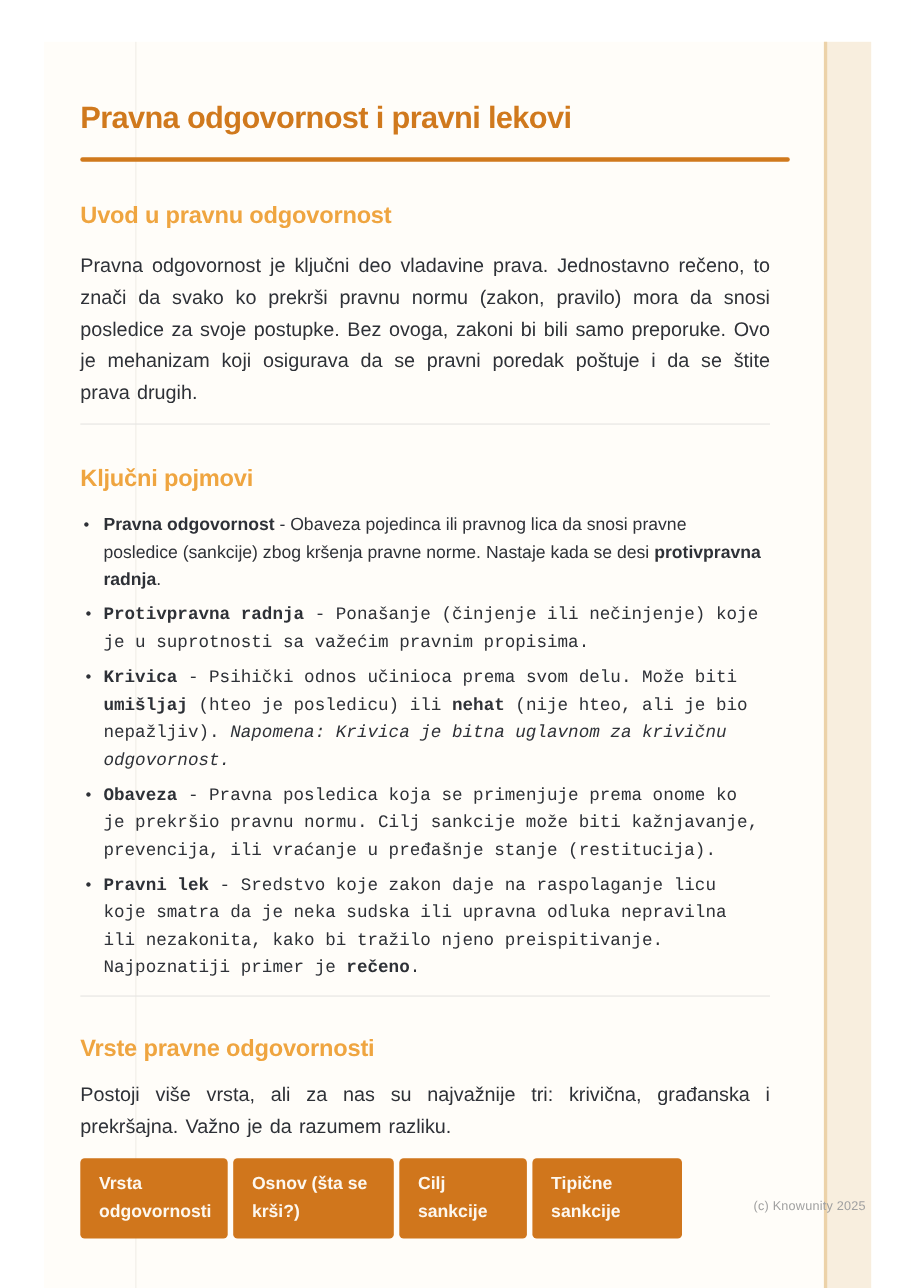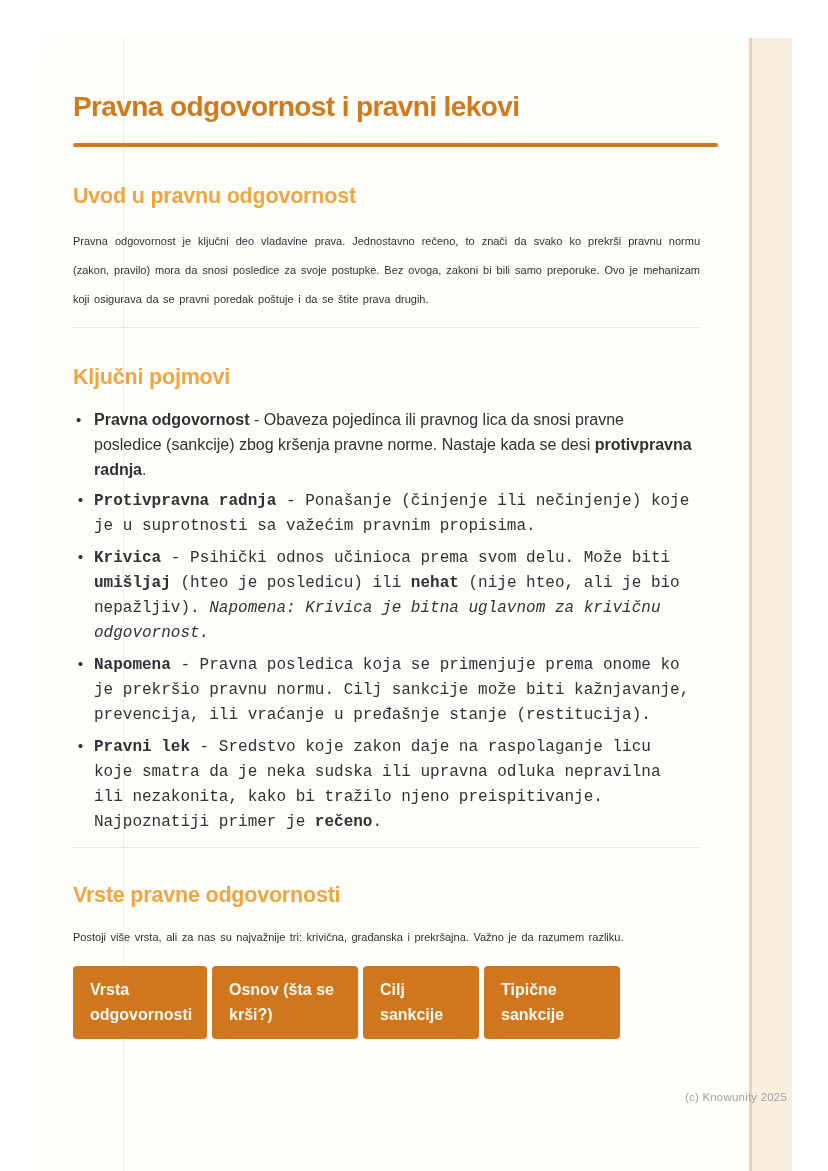--- a/index.html
+++ b/index.html
@@ -32,21 +32,21 @@
     background:var(--accent_dark,#d0791d);border-radius:2px;
   }
   .section-heading{
     margin:36px 0 0 0;
     font-size:21.5px;line-height:27px;font-weight:700;letter-spacing:-0.2px;
     color:var(--accent_light,#efa540);
   }
   .section-heading.tight{margin-top:34px;}
   .para{
     margin:17px 0 0 0;
-    font-size:11px;line-height:29px;color:var(--body_text,#2e3137);
+    font-size:18px;line-height:29px;color:var(--body_text,#2e3137);
     text-align:justify;word-spacing:1.5px;
   }
   .para.short{margin-top:14px;}
   .divider{
     width:627px;height:1px;border:none;margin:13px 0 0 0;
     background:var(--divider,#e5e4e1);
   }
   .divider.second{margin-top:12px;}
   .term-list{
     margin:16px 0 0 0;padding:0;list-style:none;
@@ -92,21 +92,21 @@
     <h2 class="section-heading">Uvod u pravnu odgovornost</h2>
     <p class="para">Pravna odgovornost je ključni deo vladavine prava. Jednostavno rečeno, to znači da svako ko prekrši pravnu normu (zakon, pravilo) mora da snosi posledice za svoje postupke. Bez ovoga, zakoni bi bili samo preporuke. Ovo je mehanizam koji osigurava da se pravni poredak poštuje i da se štite prava drugih.</p>
 
     <hr class="divider">
 
     <h2 class="section-heading">Ključni pojmovi</h2>
     <ul class="term-list" id="term-list">
         <li><span class="run-b">Pravna odgovornost</span><span> - Obaveza pojedinca ili pravnog lica da snosi pravne posledice (sankcije) zbog kršenja pravne norme. Nastaje kada se desi </span><span class="run-b">protivpravna radnja</span><span>.</span></li>
         <li><span class="run-b">Protivpravna radnja</span><span> - Ponašanje (činjenje ili nečinjenje) koje je u suprotnosti sa važećim pravnim propisima.</span></li>
         <li><span class="run-b">Krivica</span><span> - Psihički odnos učinioca prema svom delu. Može biti </span><span class="run-b">umišljaj</span><span> (hteo je posledicu) ili </span><span class="run-b">nehat</span><span> (nije hteo, ali je bio nepažljiv). </span><span class="run-i">Napomena: Krivica je bitna uglavnom za krivičnu odgovornost.</span></li>
-        <li><span class="run-b">Napomena</span><span> - Pravna posledica koja se primenjuje prema onome ko je prekršio pravnu normu. Cilj sankcije može biti kažnjavanje, prevencija, ili vraćanje u pređašnje stanje (restitucija).</span></li>
+        <li><span class="run-b">Obaveza</span><span> - Pravna posledica koja se primenjuje prema onome ko je prekršio pravnu normu. Cilj sankcije može biti kažnjavanje, prevencija, ili vraćanje u pređašnje stanje (restitucija).</span></li>
         <li><span class="run-b">Pravni lek</span><span> - Sredstvo koje zakon daje na raspolaganje licu koje smatra da je neka sudska ili upravna odluka nepravilna ili nezakonita, kako bi tražilo njeno preispitivanje. Najpoznatiji primer je </span><span class="run-b">rečeno</span><span>.</span></li>
       </ul>
 
     <hr class="divider second">
 
     <h2 class="section-heading tight">Vrste pravne odgovornosti</h2>
     <p class="para short">Postoji više vrsta, ali za nas su najvažnije tri: krivična, građanska i prekršajna. Važno je da razumem razliku.</p>
 
     <div class="types-table" id="types-table">
         <div class="hcell c0">Vrsta odgovornosti</div>

